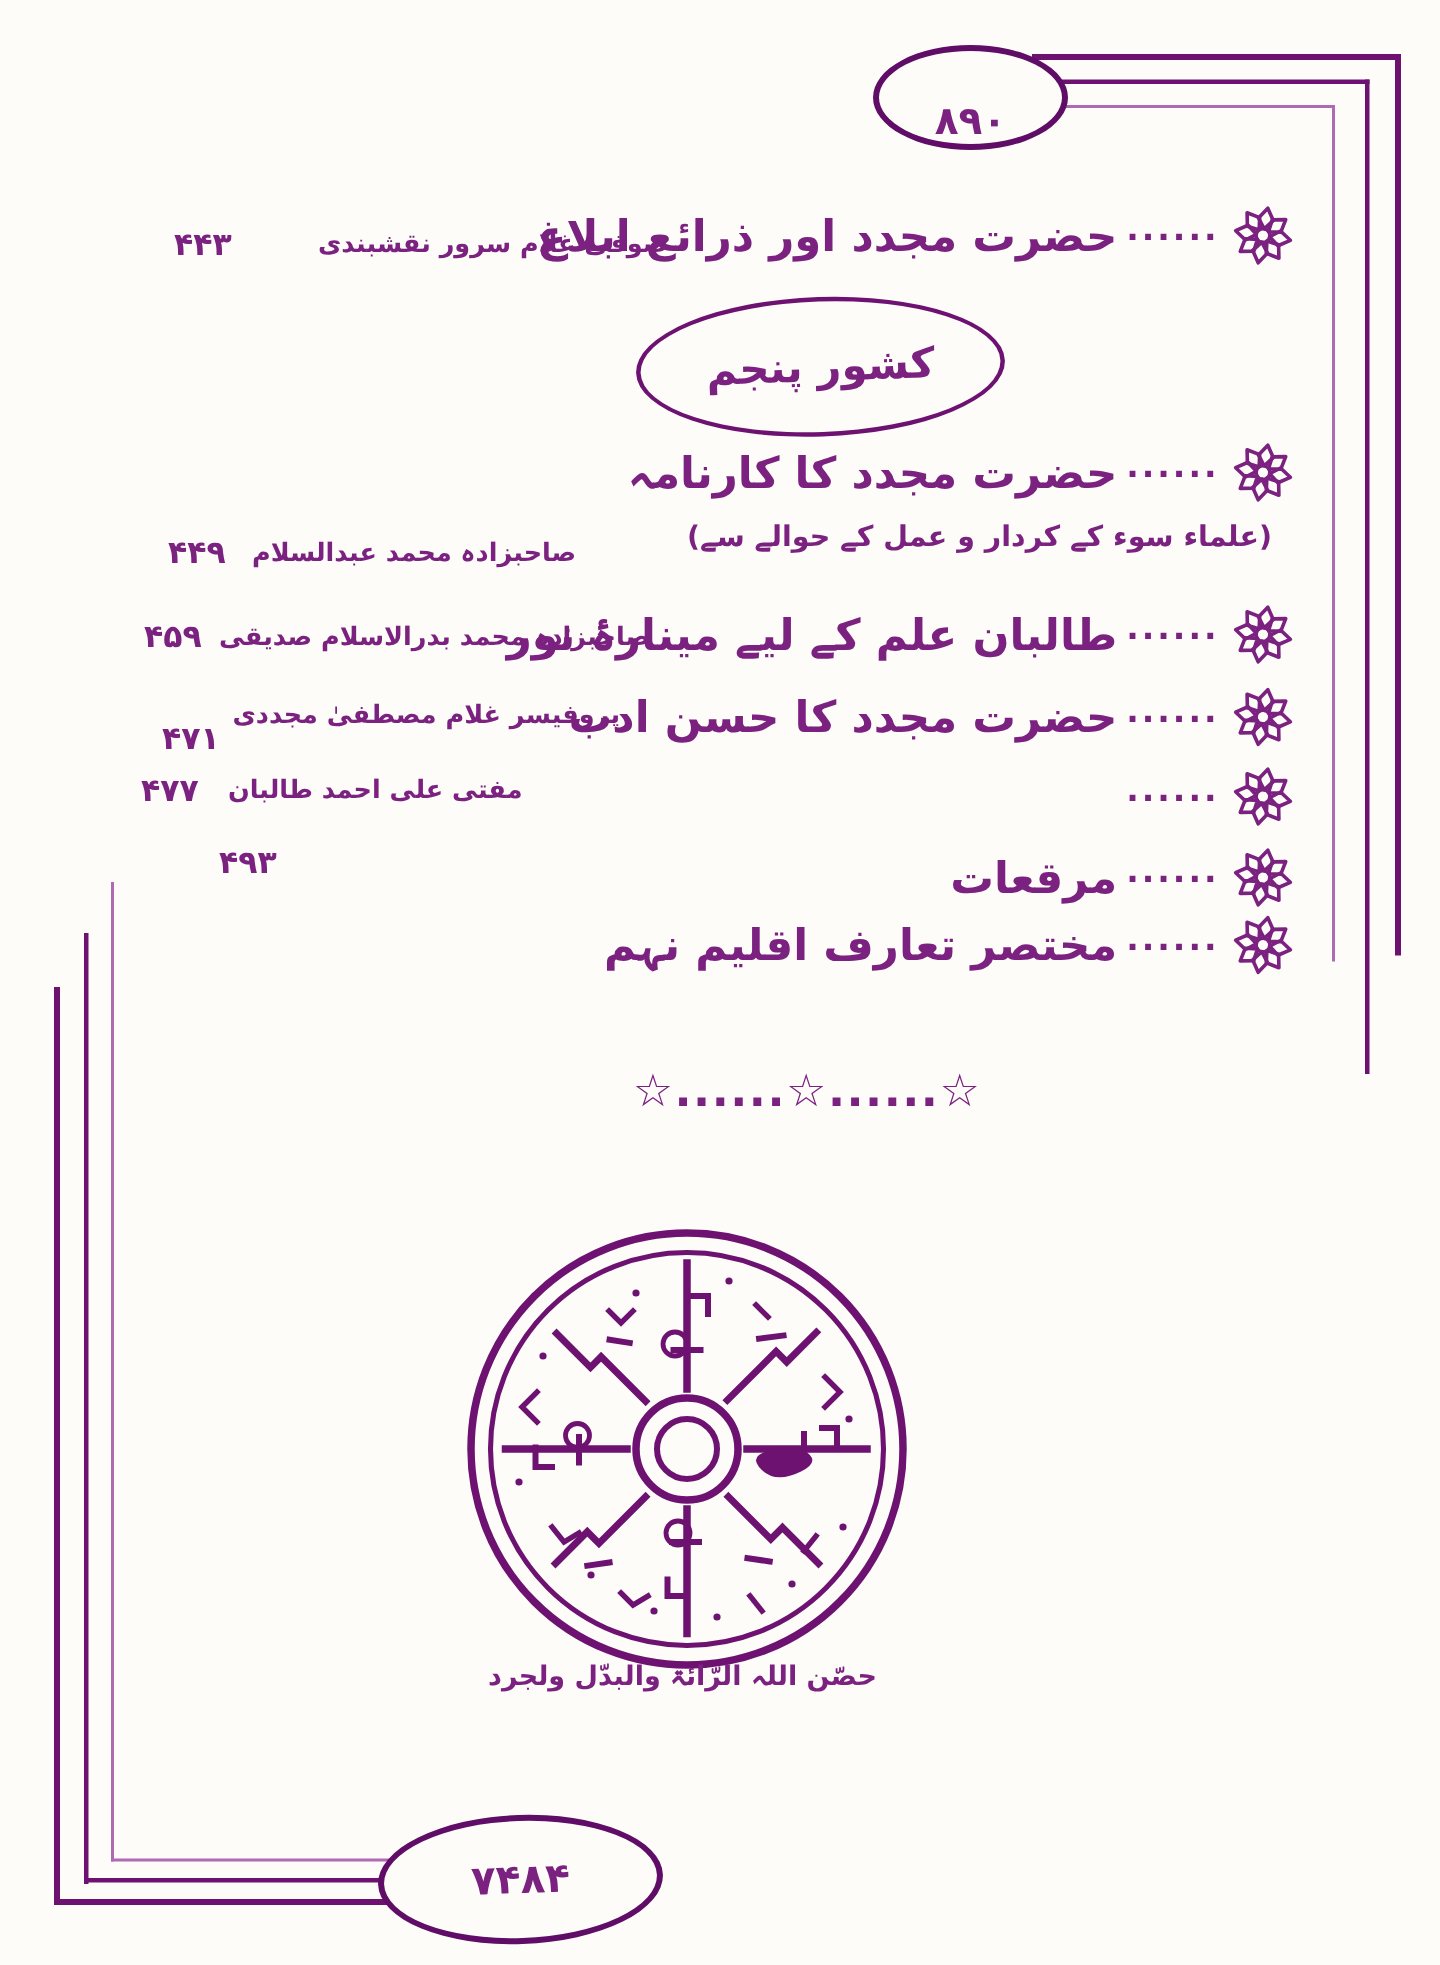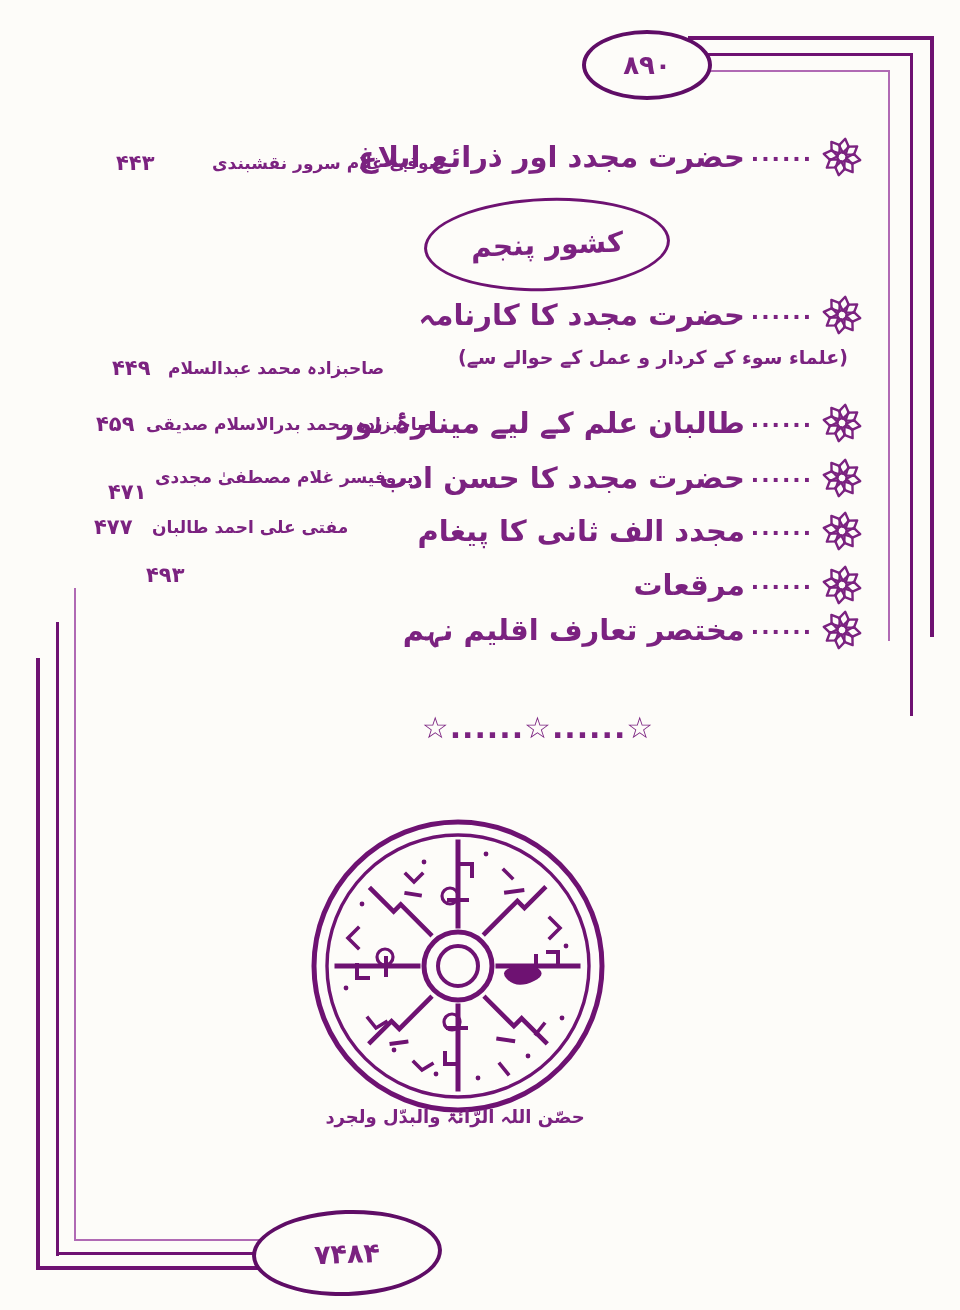--- a/index.html
+++ b/index.html
@@ -13,21 +13,21 @@
   
   .hline,.vline{position:absolute;background:#6e1272;z-index:1;}
   .lightline{background:#b06ab4;}
   
   .oval{
     position:absolute;z-index:2;background:#fdfcf9;
     border:4px solid #5f0d66;border-radius:50%;
     display:flex;align-items:center;justify-content:center;
     font-weight:bold;
   }
-  .oval-pagenum-top{left:582px;top:30px;width:122px;height:62px;font-size:26px;}
+  .oval-pagenum-top{left:582px;top:30px;width:122px;height:62px;font-size:26px;align-items:flex-end;}
   .oval-pagenum-bottom{left:252px;top:1210px;width:182px;height:78px;font-size:27px;transform:rotate(-2deg);letter-spacing:2px;}
   .oval-section{
     left:424px;top:198px;width:240px;height:87px;
     border-width:3px;border-color:#6e1272;font-size:28px;transform:rotate(-2deg);
   }
   
   .entry-row{
     position:absolute;right:96px;height:58px;z-index:3;
     display:flex;align-items:center;direction:rtl;white-space:nowrap;
   }
@@ -156,21 +156,20 @@
       </svg>
     <span class="leader-dots">......</span>
     <span class="entry-title">حضرت مجدد کا حسن ادب</span>
   </div>
 
   <div class="entry-row" style="top:502px;">
     <svg class="bullet" width="44" height="44" viewBox="-22 -22 44 44">
         <use href="#rosette"></use>
       </svg>
     <span class="leader-dots">......</span>
-    <span class="entry-title">مجدد الف ثانی کا پیغام</span>
   </div>
 
   <div class="entry-row" style="top:556px;">
     <svg class="bullet" width="44" height="44" viewBox="-22 -22 44 44">
         <use href="#rosette"></use>
       </svg>
     <span class="leader-dots">......</span>
     <span class="entry-title">مرقعات</span>
   </div>
 

